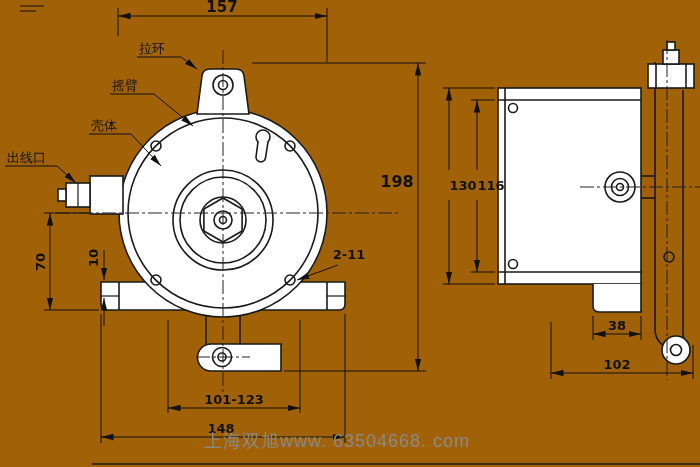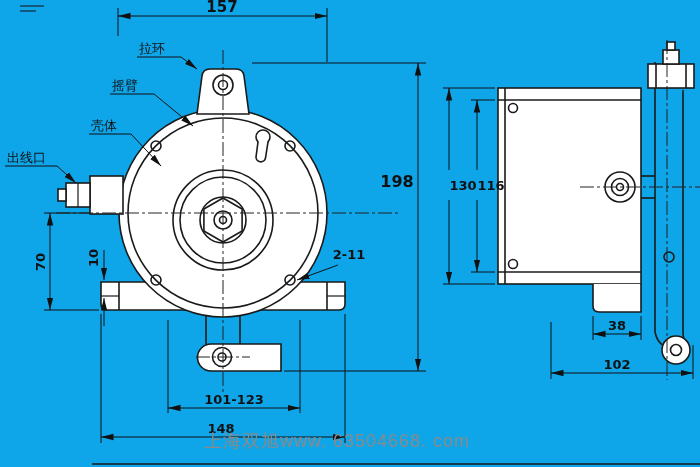--- a/index.html
+++ b/index.html
@@ -1,16 +1,16 @@
 <!DOCTYPE html>
 <html><head>
 <meta charset="utf-8">
 <style>
   html,body{margin:0;padding:0;background:#fff;}
-  .canvas{position:relative;width:700px;height:467px;background:#0ea5e9;overflow:hidden;}
+  .canvas{position:relative;width:700px;height:467px;background:#a16207;overflow:hidden;}
   svg{display:block;}
   
   .ol   {stroke:#1a1a1a;stroke-width:1.6;fill:none;}
   .olf  {stroke:#1a1a1a;stroke-width:1.6;fill:#ffffff;}
   .med  {stroke:#1a1a1a;stroke-width:1.2;fill:none;}
   .thin {stroke:#111111;stroke-width:1;fill:none;}
   .cl   {stroke:#222222;stroke-width:1;fill:none;stroke-dasharray:14 3 3 3;}
   text.dim {font-family:"DejaVu Sans",sans-serif;font-weight:bold;font-size:13px;fill:#111;}
   text.dim-lg {font-family:"DejaVu Sans",sans-serif;font-weight:bold;font-size:16px;fill:#111;}
   text.dim-md {font-family:"DejaVu Sans",sans-serif;font-weight:bold;font-size:15px;fill:#111;}

